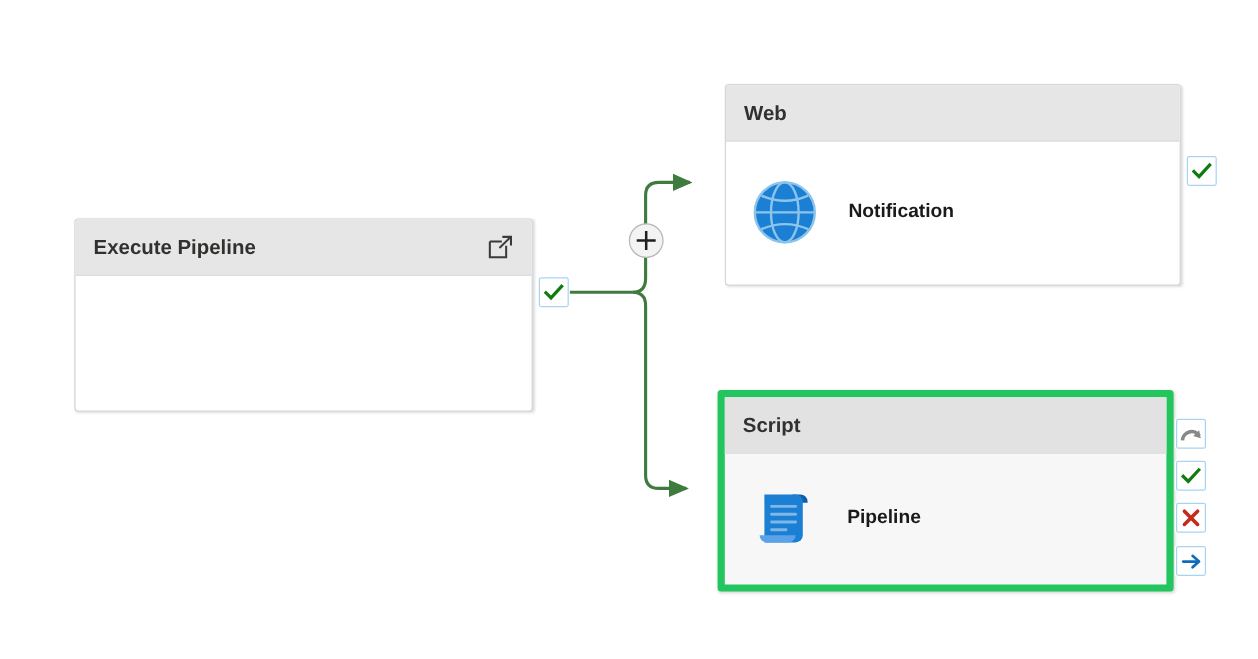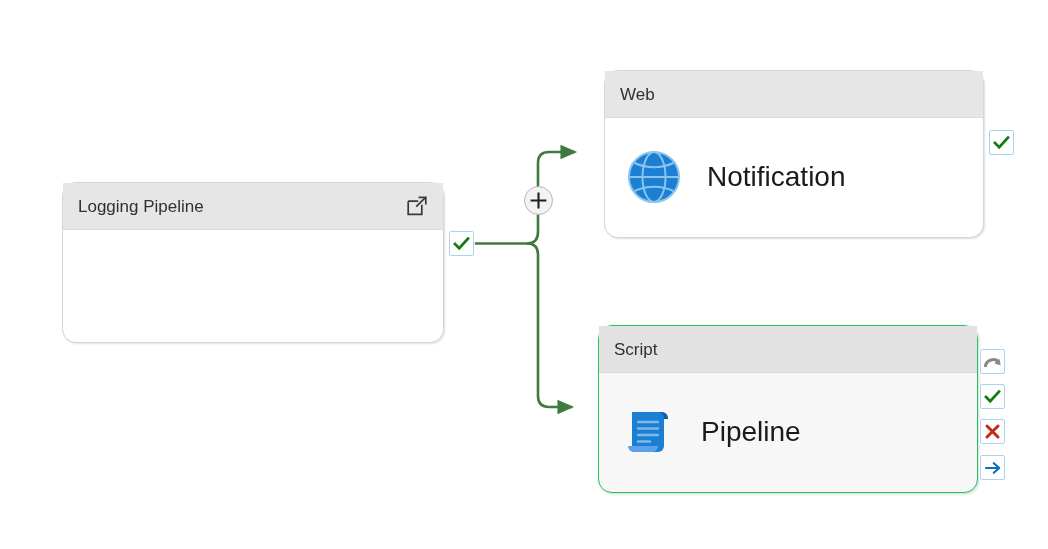--- a/index.html
+++ b/index.html
@@ -29,26 +29,27 @@
     width: 1048px;
     height: 549px;
     pointer-events: none;
   }
 
   
   .node {
     position: absolute;
     background: #ffffff;
     border: 1px solid #d6d6d6;
-    border-radius: 14px;
+    border-radius: 3px;
     box-sizing: border-box;
     box-shadow: 1px 1px 2px rgba(0,0,0,0.13);
+    font-weight: bold;
   }
   .node.selected {
-    border: 1px solid #22c55e;
+    border: 6px solid #22c55e;
     background: #f7f7f7;
     box-shadow: 1px 1px 3px rgba(0,0,0,0.18);
   }
   .node-header {
     height: 47px;
     background: #e6e6e6;
     border-bottom: 1px solid #dcdcdc;
     display: flex;
     align-items: center;
     padding: 0 14px 0 15px;
@@ -78,21 +79,21 @@
     padding: 0 18px;
     box-sizing: border-box;
   }
   .node-activity-icon {
     flex: 0 0 auto;
     width: 62px;
     height: 62px;
     display: block;
   }
   .node-activity-name {
-    font-size: 28px;
+    font-size: 16px;
     color: #1b1a19;
     margin-left: 22px;
     line-height: 1.1;
     white-space: nowrap;
   }
 
   
   .handle {
     position: absolute;
     width: 25px;
@@ -137,21 +138,21 @@
 
     <path d="M474,243.5 L527,243.5" fill="none" stroke="#3f7a3f" stroke-width="2.6"></path>
 
     <path d="M527,243.5 Q538,243.5 538,232 L538,163 Q538,152 549,152 L575,152" fill="none" stroke="#3f7a3f" stroke-width="2.6" marker-end="url(#arrowhead)"></path>
 
     <path d="M527,243.5 Q538,243.5 538,254.5 L538,396 Q538,407 549,407 L572,407" fill="none" stroke="#3f7a3f" stroke-width="2.6" marker-end="url(#arrowhead)"></path>
   </svg>
 
   <div class="node" style="left:62px; top:182px; width:382px; height:161px;">
     <div class="node-header">
-      <span class="node-header-title">Logging Pipeline</span>
+      <span class="node-header-title">Execute Pipeline</span>
       <span class="node-open-icon">
         <svg width="24" height="24" viewBox="0 0 24 24">
           <path d="M3.2,7.2 L13.2,7.2 M3.2,7.2 L3.2,20.4 L16.8,20.4 L16.8,10.8" fill="none" stroke="#3b3a39" stroke-width="1.7"></path>
           <path d="M11.2,12.6 L20.6,3.4" fill="none" stroke="#3b3a39" stroke-width="1.7"></path>
           <path d="M13.6,3.4 L20.8,3.4 L20.8,10.6" fill="none" stroke="#3b3a39" stroke-width="1.7"></path>
         </svg>
       </span>
     </div>
   </div>
 

